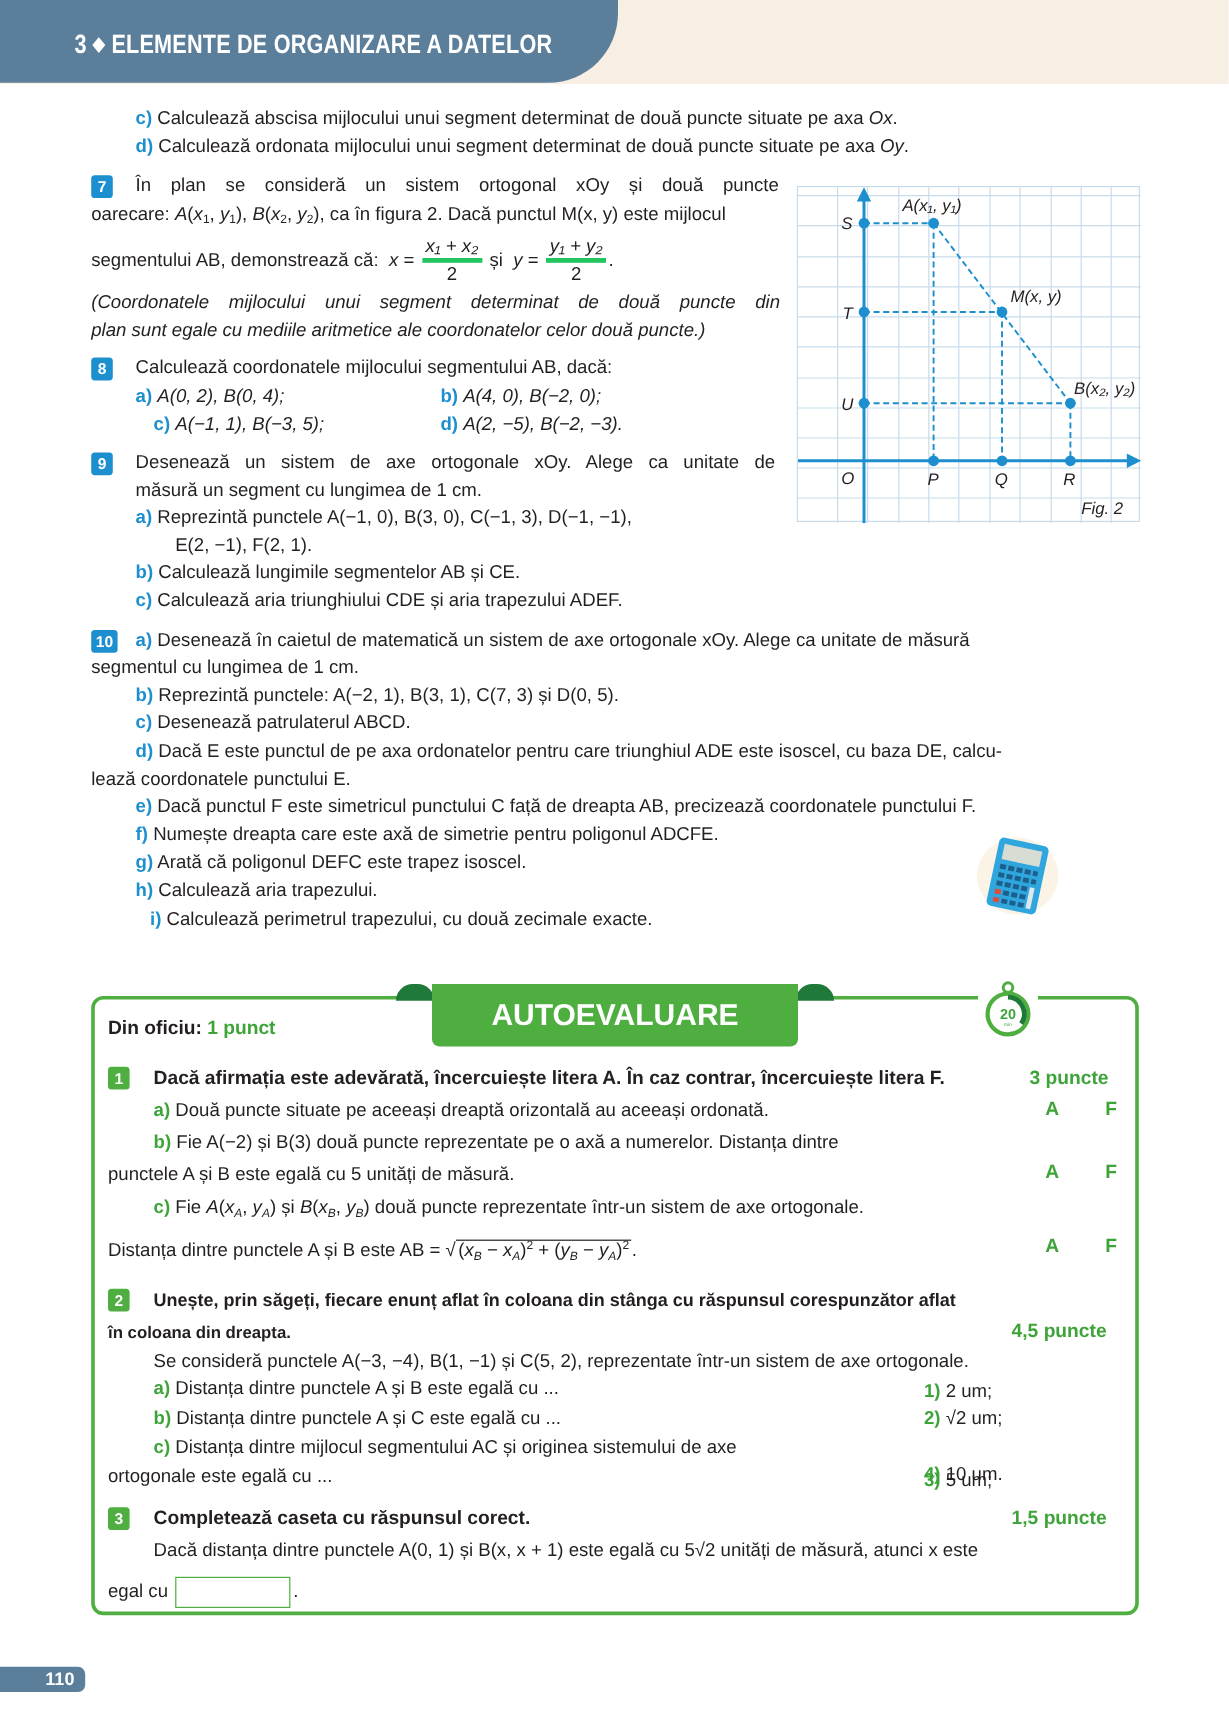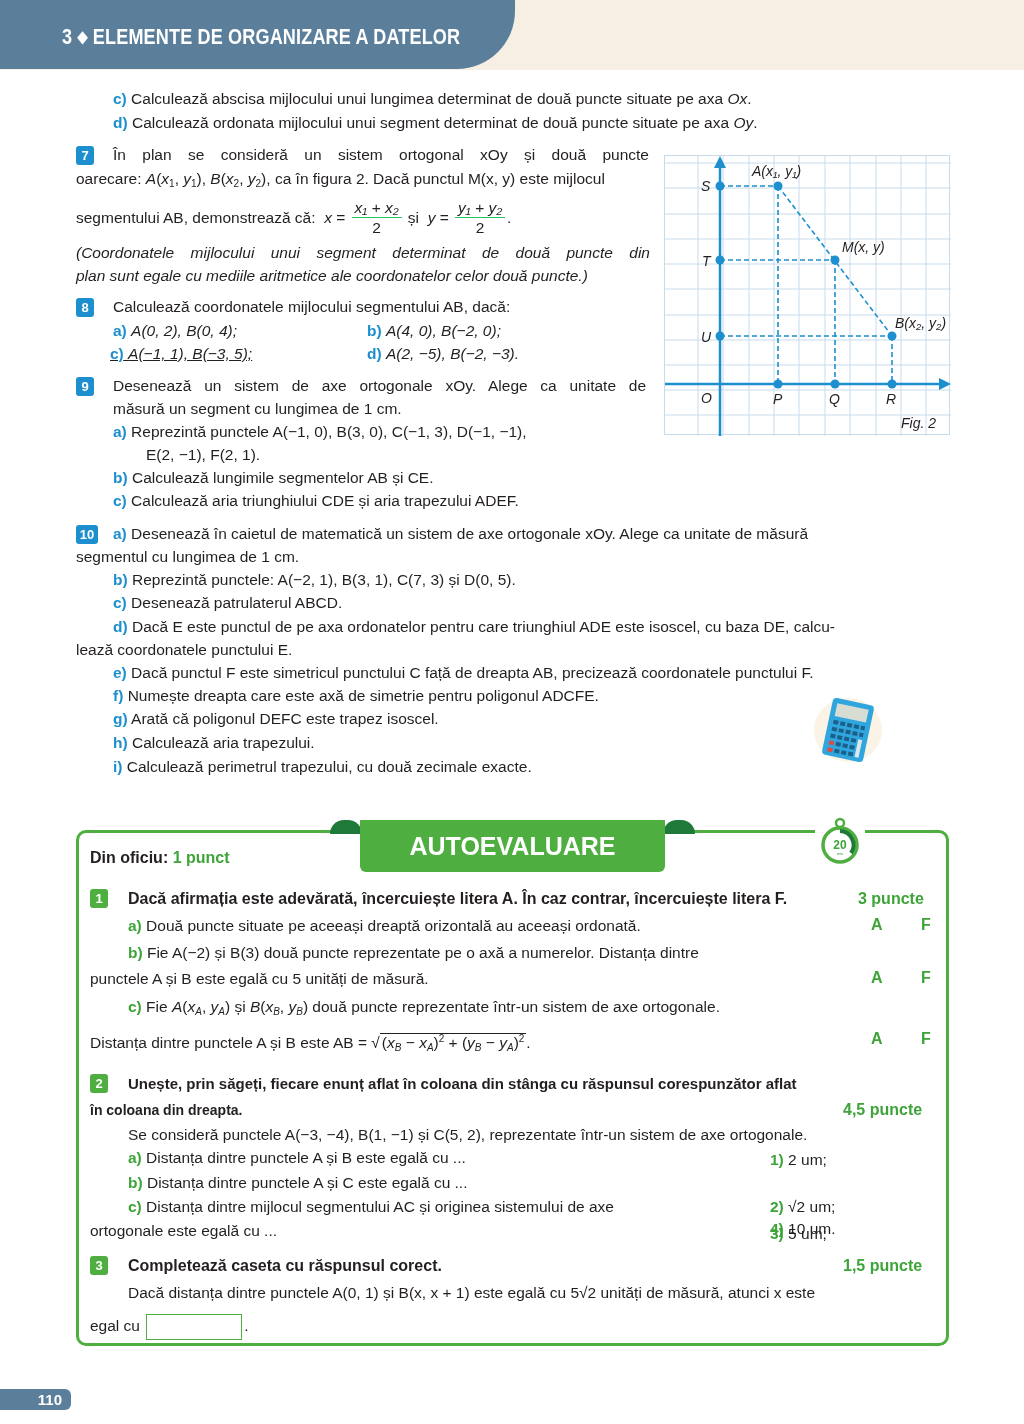--- a/index.html
+++ b/index.html
@@ -15,21 +15,21 @@
   .page-bg { position: absolute; top: 0; left: 0; width: 1024px; height: 70px; background: #f7efe4; }
   .header-band { position: absolute; top: 0; left: 0; width: 515px; height: 69px; background: #5b7f9b; border-bottom-right-radius: 58px; }
   .header-title { position: absolute; left: 62px; top: 24px; color: #fff; font-weight: bold; font-size: 22px; letter-spacing: 0.2px; font-family: "Liberation Sans", sans-serif; transform: scaleX(0.82); transform-origin: left center; white-space: nowrap; }
 
   .line { position: absolute; white-space: nowrap; line-height: 22px; }
   .num-badge { position: absolute; width: 18px; height: 19px; background: #1d8fcf; color: #fff; font-weight: bold; font-size: 13px; text-align: center; line-height: 19px; border-radius: 3px; }
   .num-badge.wide { width: 22px; }
   .g-badge { position: absolute; width: 18px; height: 19px; background: #4eae3f; color: #fff; font-weight: bold; font-size: 13px; text-align: center; line-height: 19px; border-radius: 3px; }
 
   .frac { display: inline-block; vertical-align: middle; text-align: center; margin: 0 2px; }
-  .frac .num { display: block; border-bottom: 1px solid #22c55e; padding: 0 3px; line-height: 18px; }
+  .frac .num { display: block; border-bottom: 4px solid #22c55e; padding: 0 3px; line-height: 18px; }
   .frac .den { display: block; line-height: 20px; }
 
   
   .fig { position: absolute; left: 664px; top: 155px; width: 286px; height: 280px; border: 1px solid #c8dbea; background: #fff; }
 
   
   .calc { position: absolute; left: 812px; top: 695px; }
 
   
   .auto-box { position: absolute; left: 76px; top: 830px; width: 873px; height: 516px; border: 3px solid #4eae3f; border-radius: 10px; }
@@ -50,21 +50,21 @@
 <div class="page-bg"></div>
 <div class="header-band"></div>
 <div class="header-title">
   <span>3</span>
   <span style="font-size:16px;vertical-align:2px;">◆</span>
   <span>ELEMENTE DE ORGANIZARE A DATELOR</span>
 </div>
 
 <div class="line" style="left:113px;top:88px;">
   <span class="blue">c)</span>
-  <span>Calculează abscisa mijlocului unui lungimea determinat de două puncte situate pe axa </span><span class="i">Ox</span><span>.</span>
+  <span>Calculează abscisa mijlocului unui segment determinat de două puncte situate pe axa </span><span class="i">Ox</span><span>.</span>
 </div>
 <div class="line" style="left:113px;top:112px;">
   <span class="blue">d)</span>
   <span>Calculează ordonata mijlocului unui segment determinat de două puncte situate pe axa </span><span class="i">Oy</span><span>.</span>
 </div>
 
 <div class="num-badge" style="left:76px;top:146px;">7</div>
 <div class="line" style="left:113px;top:144px;width:536px;text-align:justify;text-align-last:justify;">În plan se consideră un sistem ortogonal xOy și două puncte</div>
 <div class="line" style="left:76px;top:168px;">
   <span>oarecare: </span><span class="i">A</span>(<span class="i">x</span><sub>1</sub>, <span class="i">y</span><sub>1</sub>), <span class="i">B</span>(<span class="i">x</span><sub>2</sub>, <span class="i">y</span><sub>2</sub>)<span>, ca în figura 2. Dacă punctul M(x, y) este mijlocul</span>
@@ -144,21 +144,21 @@
       <text x="230" y="172" font-size="14">B(x₂, y₂)</text>
       <text x="236" y="272" font-size="14">Fig. 2</text>
     </g>
   </svg>
 </div>
 
 <div class="num-badge" style="left:76px;top:298px;">8</div>
 <div class="line" style="left:113px;top:296px;">Calculează coordonatele mijlocului segmentului AB, dacă:</div>
 <div class="line" style="left:113px;top:320px;"><span class="blue">a)</span> <span class="i">A(0, 2), B(0, 4);</span></div>
 <div class="line" style="left:367px;top:320px;"><span class="blue">b)</span> <span class="i">A(4, 0), B(−2, 0);</span></div>
-<div class="line" style="left:110px;top:343px;text-decoration:underline;"><span class="blue">c)</span> <span class="i">A(−1, 1), B(−3, 5);</span></div>
+<div class="line" style="left:128px;top:343px;"><span class="blue">c)</span> <span class="i">A(−1, 1), B(−3, 5);</span></div>
 <div class="line" style="left:367px;top:343px;"><span class="blue">d)</span> <span class="i">A(2, −5), B(−2, −3).</span></div>
 
 <div class="num-badge" style="left:76px;top:377px;">9</div>
 <div class="line" style="left:113px;top:375px;width:533px;text-align:justify;text-align-last:justify;">Desenează un sistem de axe ortogonale xOy. Alege ca unitate de</div>
 <div class="line" style="left:113px;top:398px;">măsură un segment cu lungimea de 1 cm.</div>
 <div class="line" style="left:113px;top:421px;"><span class="blue">a)</span> <span>Reprezintă punctele A(−1, 0), B(3, 0), C(−1, 3), D(−1, −1),</span></div>
 <div class="line" style="left:133px;top:444px;margin-left:13px;">E(2, −1), F(2, 1).</div>
 <div class="line" style="left:113px;top:467px;"><span class="blue">b)</span> <span>Calculează lungimile segmentelor AB și CE.</span></div>
 <div class="line" style="left:113px;top:490px;"><span class="blue">c)</span> <span>Calculează aria triunghiului CDE și aria trapezului ADEF.</span></div>
 
@@ -166,21 +166,21 @@
 <div class="line" style="left:113px;top:523px;"><span class="blue">a)</span> <span>Desenează în caietul de matematică un sistem de axe ortogonale xOy. Alege ca unitate de măsură</span></div>
 <div class="line" style="left:76px;top:546px;">segmentul cu lungimea de 1 cm.</div>
 <div class="line" style="left:113px;top:569px;"><span class="blue">b)</span> <span>Reprezintă punctele: A(−2, 1), B(3, 1), C(7, 3) și D(0, 5).</span></div>
 <div class="line" style="left:113px;top:592px;"><span class="blue">c)</span> <span>Desenează patrulaterul ABCD.</span></div>
 <div class="line" style="left:113px;top:616px;"><span class="blue">d)</span> <span>Dacă E este punctul de pe axa ordonatelor pentru care triunghiul ADE este isoscel, cu baza DE, calcu-</span></div>
 <div class="line" style="left:76px;top:639px;">lează coordonatele punctului E.</div>
 <div class="line" style="left:113px;top:662px;"><span class="blue">e)</span> <span>Dacă punctul F este simetricul punctului C față de dreapta AB, precizează coordonatele punctului F.</span></div>
 <div class="line" style="left:113px;top:685px;"><span class="blue">f)</span> <span>Numește dreapta care este axă de simetrie pentru poligonul ADCFE.</span></div>
 <div class="line" style="left:113px;top:708px;"><span class="blue">g)</span> <span>Arată că poligonul DEFC este trapez isoscel.</span></div>
 <div class="line" style="left:113px;top:732px;"><span class="blue">h)</span> <span>Calculează aria trapezului.</span></div>
-<div class="line" style="left:113px;top:756px;"><span class="blue">i)</span> <span>Calculează perimetrul trapezului, cu două zecimale exacte.</span></div>
+<div class="line" style="left:125px;top:756px;"><span class="blue">i)</span> <span>Calculează perimetrul trapezului, cu două zecimale exacte.</span></div>
 
 <div class="calc">
   <svg width="72" height="70" viewBox="0 0 72 70">
     <ellipse cx="36" cy="35" rx="34" ry="32" fill="#fbf3e6"></ellipse>
     <g transform="rotate(12 36 35)">
       <rect x="15" y="6" width="42" height="58" rx="4" fill="#2fa6de"></rect>
       <rect x="20" y="11" width="32" height="13" fill="#d7ddd2"></rect>
       <g fill="#1b5f8a">
         <rect x="20" y="28" width="5" height="4"></rect>
           <rect x="27" y="28" width="5" height="4"></rect>
@@ -258,21 +258,21 @@
 <div class="line bold" style="left:90px;top:1099px;font-size:14px;">în coloana din dreapta.</div>
 <div class="line green" style="left:843px;top:1099px;font-size:16px;">4,5 puncte</div>
 <div class="line" style="left:128px;top:1124px;">Se consideră punctele A(−3, −4), B(1, −1) și C(5, 2), reprezentate într-un sistem de axe ortogonale.</div>
 
 <div class="line" style="left:128px;top:1147px;"><span class="green">a)</span> <span>Distanța dintre punctele A și B este egală cu ...</span></div>
 <div class="line" style="left:128px;top:1172px;"><span class="green">b)</span> <span>Distanța dintre punctele A și C este egală cu ...</span></div>
 <div class="line" style="left:128px;top:1196px;text-align:center;"><span class="green">c)</span> <span>Distanța dintre mijlocul segmentului AC și originea sistemului de axe</span></div>
 <div class="line" style="left:90px;top:1220px;">ortogonale este egală cu ...</div>
 
 <div class="line" style="left:770px;top:1149px;"><span class="green">1)</span> <span>2 um;</span></div>
-<div class="line" style="left:770px;top:1172px;margin-top:24px;"><span class="green">2)</span> <span>√2 um;</span></div>
+<div class="line" style="left:770px;top:1172px;"><span class="green">2)</span> <span>√2 um;</span></div>
 <div class="line" style="left:770px;top:1223px;"><span class="green">3)</span> <span>5 um;</span></div>
 <div class="line" style="left:770px;top:1218px;"><span class="green">4)</span> <span>10 um.</span></div>
 
 <div class="g-badge" style="left:90px;top:1256px;">3</div>
 <div class="line bold" style="left:128px;top:1255px;font-size:16px;">Completează caseta cu răspunsul corect.</div>
 <div class="line green" style="left:843px;top:1255px;font-size:16px;">1,5 puncte</div>
 <div class="line" style="left:128px;top:1282px;">Dacă distanța dintre punctele A(0, 1) și B(x, x + 1) este egală cu 5√2 unități de măsură, atunci x este</div>
 <div class="line" style="left:90px;top:1314px;">
   <span>egal cu</span>
   <span class="answer-box"></span><span>.</span>

